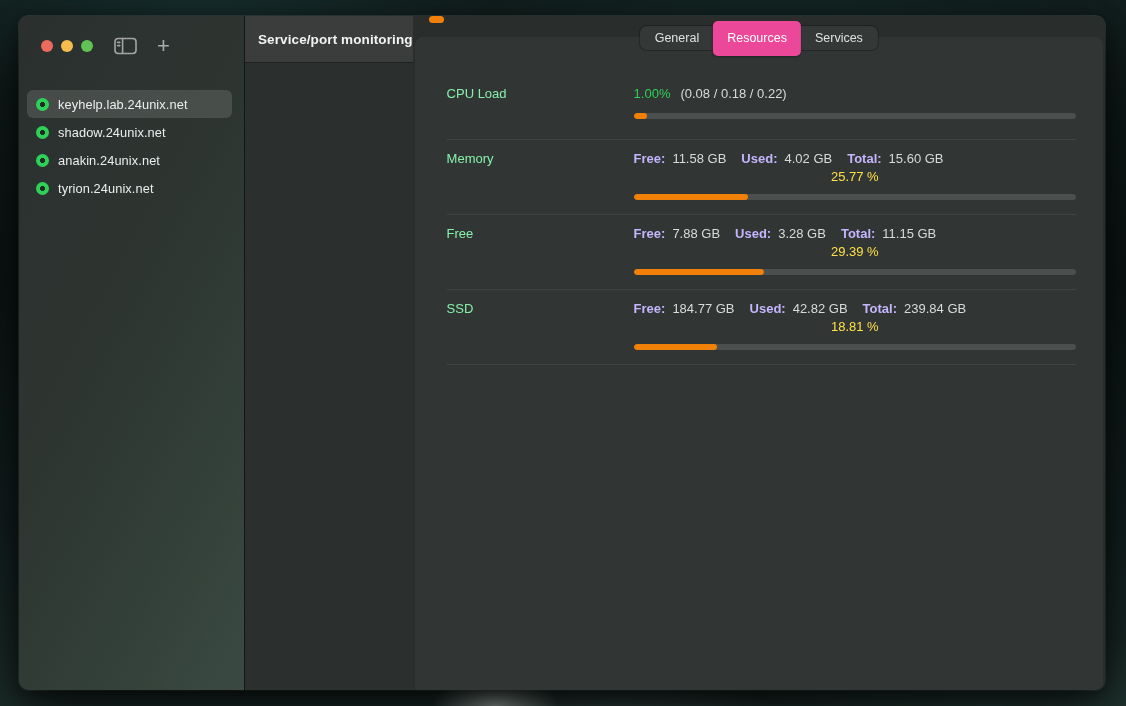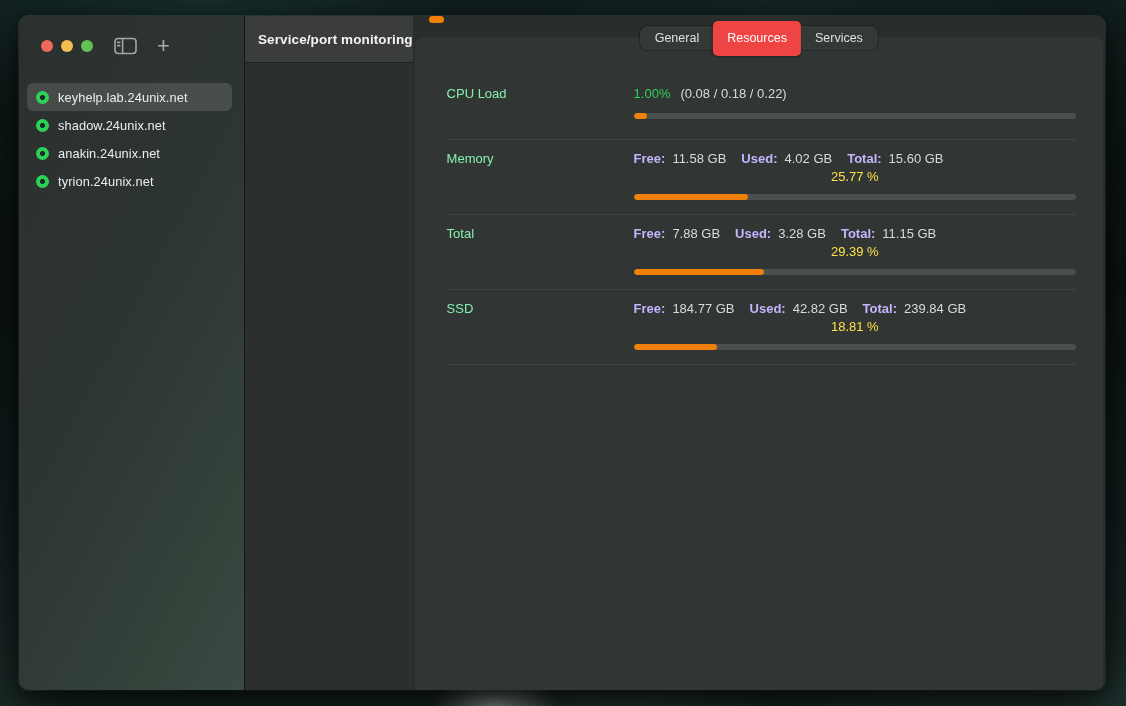--- a/index.html
+++ b/index.html
@@ -34,21 +34,21 @@
   }
   .titlebar-left { display:flex; align-items:center; height:24px; padding-left:22px; }
   .traffic { display:flex; gap:8px; align-items:center; }
   .tl { width:12px; height:12px; border-radius:50%; display:inline-block; }
   .tl.red    { background:#ee6a5e; }
   .tl.yellow { background:#f5bd4f; }
   .tl.green  { background:#61c354; }
   .tb-icon { display:inline-flex; align-items:center; justify-content:center; color:#a2a5a4; }
   .sb-toggle { margin-left:21px; }
   .add-btn { margin-left:20px; font-size:22px; font-weight:300; color:#a8abaa; line-height:20px; background:none; border:none; cursor:default; }
-  .server-list { list-style:none; margin-top:25px; padding:0 12px 0 8px; }
+  .server-list { list-style:none; margin-top:32px; padding:0 12px 0 8px; }
   .server-item {
     height:28px; display:flex; align-items:center; gap:9px;
     padding:0 8px 0 9px; border-radius:6px; cursor:default;
   }
   .server-item.selected { background:rgba(255,255,255,0.13); }
   .status-dot {
     width:13px; height:13px; border-radius:50%; flex:none;
     background:radial-gradient(circle at 50% 50%, #1d2d26 0 2.4px, #2ed157 2.6px 100%);
   }
   .server-name { font-size:12.8px; color:#eceeed; letter-spacing:0.1px; white-space:nowrap; }
@@ -72,21 +72,21 @@
     position:absolute; top:10px; left:50%; transform:translateX(-50%); z-index:2;
     display:flex; align-items:center; height:24px;
     background:#343837; border-radius:7px; padding:1px;
     box-shadow:0 0 0 1px rgba(0,0,0,0.25);
   }
   .tab {
     height:35px; padding:0 14px; border:none; border-radius:5px;
     background:transparent; color:#dfe1e0; font-size:12.5px;
     font-family:"Liberation Sans", sans-serif; cursor:default; line-height:22px;
   }
-  .tab.selected { background:#ef4444; color:#ffffff; box-shadow:0 1px 2px rgba(0,0,0,0.3); }
+  .tab.selected { background:#ec4899; color:#ffffff; box-shadow:0 1px 2px rgba(0,0,0,0.3); }
   
   .rows { padding:26px 27px 0 32px; }
   .row { border-bottom:1px solid rgba(255,255,255,0.07); display:flex; }
   .row-cpu   { padding:22px 0 20px; }
   .row-usage { padding:10px 0 14px; }
   .row-label { width:187px; flex:none; font-size:13px; color:#86efac; line-height:18px; }
   .row-main  { flex:1; min-width:0; display:flex; flex-direction:column; }
   .row-text  { font-size:13px; color:#d9dbda; line-height:18px; white-space:nowrap; }
   .row-text b { color:#c4b5fd; font-weight:700; margin-right:7px; }
   .row-text .grp { margin-right:15px; }
@@ -164,21 +164,21 @@
                 <div class="row-label">Memory</div>
                 <div class="row-main">
                   <div class="row-text"><span class="grp"><b>Free:</b><span class="val">11.58 GB</span></span><span class="grp"><b>Used:</b><span class="val">4.02 GB</span></span><span class="grp"><b>Total:</b><span class="val">15.60 GB</span></span></div>
                   <div class="row-percent">25.77 %</div>
                   <div class="bar">
                     <div class="bar-fill" style="width: 25.77%;"></div>
                   </div>
                 </div>
               </div>
               <div class="row row-usage">
-                <div class="row-label">Total</div>
+                <div class="row-label">Free</div>
                 <div class="row-main">
                   <div class="row-text"><span class="grp"><b>Free:</b><span class="val">7.88 GB</span></span><span class="grp"><b>Used:</b><span class="val">3.28 GB</span></span><span class="grp"><b>Total:</b><span class="val">11.15 GB</span></span></div>
                   <div class="row-percent">29.39 %</div>
                   <div class="bar">
                     <div class="bar-fill" style="width: 29.39%;"></div>
                   </div>
                 </div>
               </div>
               <div class="row row-usage">
                 <div class="row-label">SSD</div>

